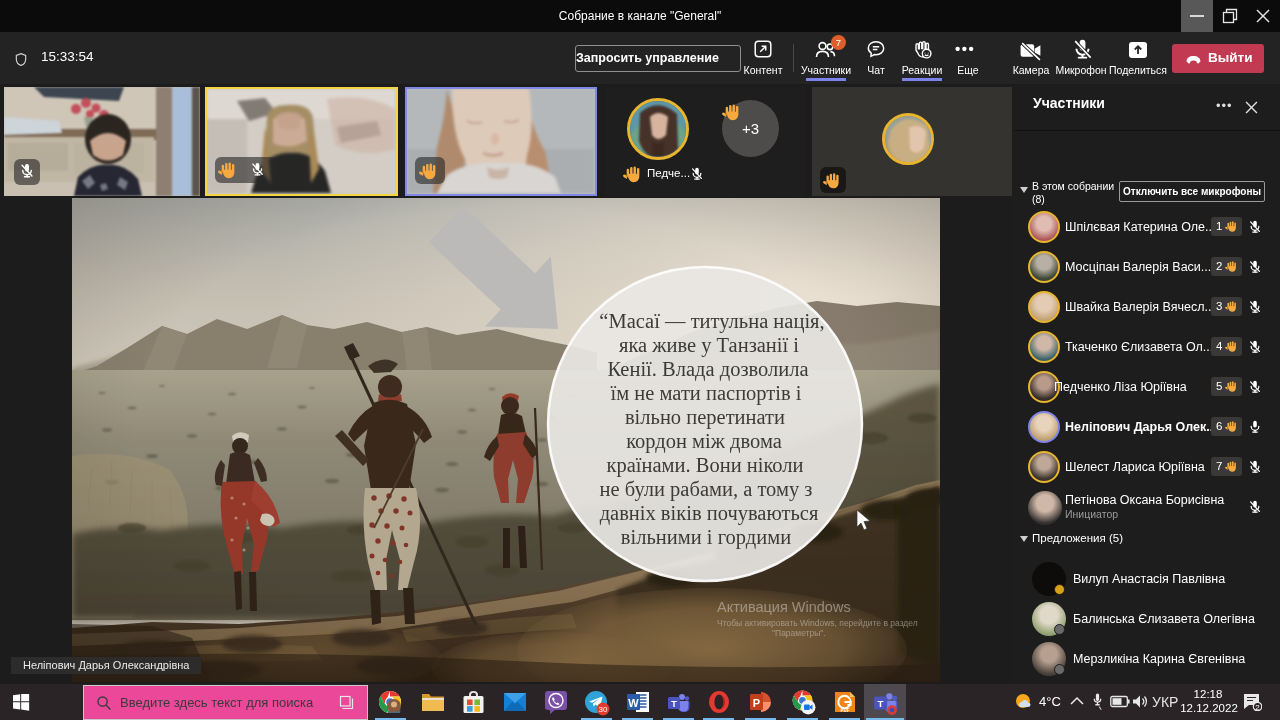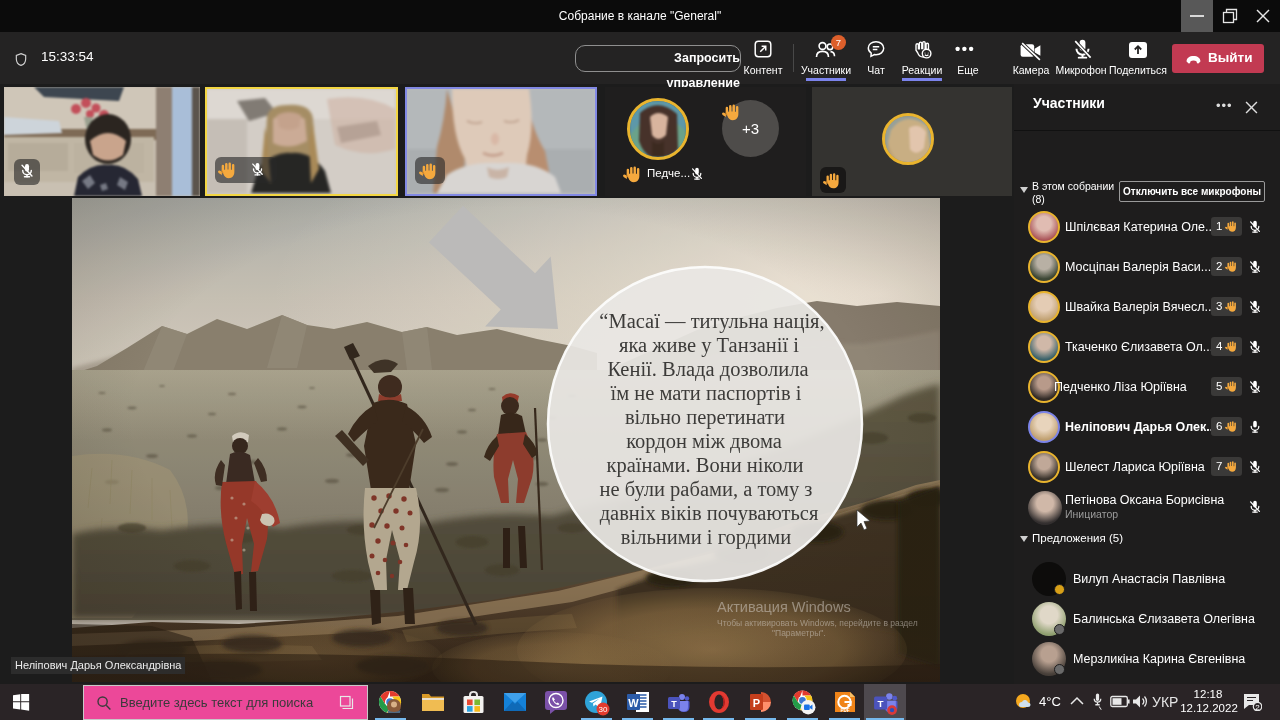--- a/index.html
+++ b/index.html
@@ -48,21 +48,21 @@
       <line x1="2" y1="2" x2="14" y2="14"></line>
         <line x1="14" y1="2" x2="2" y2="14"></line>
     </svg>
   </div>
 
   <div class="abs" style="left:0;top:32px;width:1280px;height:52px;background:#242323;">
     <svg class="abs" style="left:14px;top:20px" width="14" height="15" viewBox="0 0 24 24" fill="none" stroke="#d0d0d0" stroke-width="2">
       <path d="M12,2 L20,5 V11 C20,16.5 16.5,20.5 12,22 C7.5,20.5 4,16.5 4,11 V5 Z"></path>
     </svg>
     <div class="abs" style="left:41px;top:17px;color:#fff;font-size:13.5px;">15:33:54</div>
-    <div class="abs" style="left:575px;top:13px;width:166px;height:27px;border:1px solid #8f8f8f;border-radius:10px;color:#fff;font-size:12.5px;font-weight:600;text-align:right;line-height:25px;padding-left:24px;">Запросить управление</div>
+    <div class="abs" style="left:575px;top:13px;width:166px;height:27px;border:1px solid #8f8f8f;border-radius:3px;color:#fff;font-size:12.5px;font-weight:600;text-align:left;line-height:25px;">Запросить управление</div>
 
     <svg class="abs" style="left:752px;top:6px" width="22" height="22" viewBox="0 0 24 24" fill="none" stroke="#fff" stroke-width="1.6">
       <rect x="3.5" y="3.5" width="17" height="17" rx="3.5"></rect>
         <path d="M9,15 L15,9 M10.5,9 H15 V13.5"></path>
     </svg>
     <div class="lbl abs" style="left:737px;top:32px;width:52px;text-align:center;">Контент</div>
     <div class="abs" style="left:793px;top:12px;width:1px;height:28px;background:#484848;"></div>
 
     <svg class="abs" style="left:813px;top:6px" width="24" height="24" viewBox="0 0 24 24" fill="none" stroke="#fff" stroke-width="1.6">
       <circle cx="9.5" cy="8" r="3.4"></circle>
@@ -485,21 +485,21 @@
       <g fill="#cfc8c0" opacity=".55">
         <text x="645" y="414" font-size="14.5px" font-family="Liberation Sans, sans-serif">Активация Windows</text>
         <text x="645" y="428" font-size="8.5px" font-family="Liberation Sans, sans-serif">Чтобы активировать Windows, перейдите в раздел</text>
         <text x="700" y="438" font-size="8.5px" font-family="Liberation Sans, sans-serif">"Параметры".</text>
       </g>
 
       <path d="M785,312 l0,17 4,-4 3,7 3,-1.5 -3,-7 6,-0.5 Z" fill="#fff" stroke="#333" stroke-width=".7"></path>
     </svg>
   </div>
 
-  <div class="abs" style="left:11px;top:657px;height:17px;background:rgba(46,46,46,.92);color:#ebebeb;font-size:11px;line-height:17px;padding:0 4px;">Неліпович Дарья Олександрівна</div>
+  <div class="abs" style="left:11px;top:657px;height:17px;background:rgba(46,46,46,.92);color:#ebebeb;font-size:11px;line-height:17px;padding:0 12px;">Неліпович Дарья Олександрівна</div>
 
   <div class="abs" style="left:1014px;top:84px;width:266px;height:600px;background:#1e1d1d;font-family:'Liberation Sans',sans-serif;" id="panel">
     <div class="abs" style="left:19px;top:11px;color:#fff;font-size:14px;font-weight:bold;">Участники</div>
     <div class="abs" style="left:202px;top:14px;color:#ddd;font-size:13px;letter-spacing:1px;">•••</div>
     <svg class="abs" style="left:231px;top:17px" width="13" height="13" viewBox="0 0 12 12" stroke="#ddd" stroke-width="1.3">
         <line x1="1" y1="1" x2="11" y2="11"></line>
         <line x1="11" y1="1" x2="1" y2="11"></line>
       </svg>
     <div class="abs" style="left:0;top:46px;width:266px;height:1px;background:#111;"></div>
 

